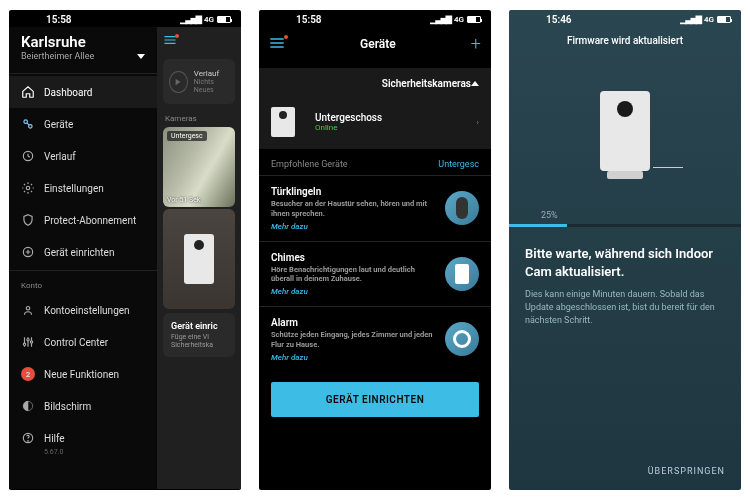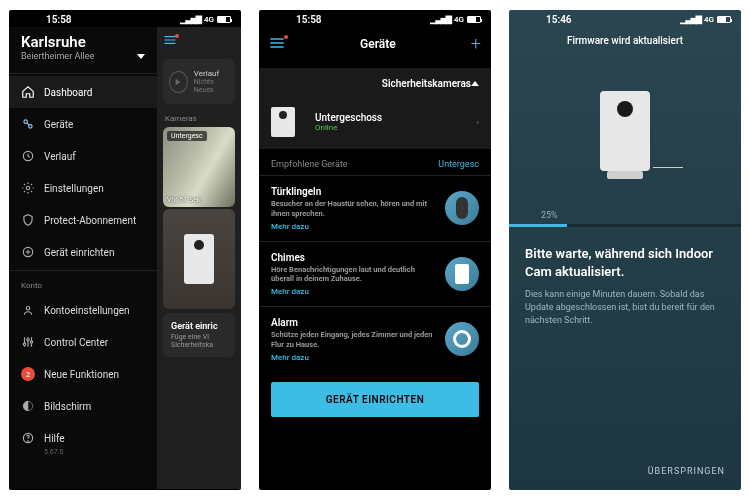--- a/index.html
+++ b/index.html
@@ -114,21 +114,21 @@
   .s2-thumb::before{content:'';position:absolute;top:4px;left:50%;transform:translateX(-50%);width:8px;height:8px;background:#222;border-radius:50%;}
   .s2-dev-name { font-size:10px; font-weight:500;}
   .s2-dev-status { font-size:8px; color:#4ac74a;}
   .s2-rec-header { display:flex; justify-content:space-between; padding:10px 12px 6px; font-size:9px;}
   .s2-rec-label { color:#888;}
   .s2-rec-hide { color:#3dbce5; cursor:pointer;}
   .s2-rec-item { display:flex; gap:10px; padding:10px 12px; align-items:center; border-top:1px solid #222;}
   .s2-rec-text { flex:1; }
   .s2-rec-title { font-size:10px; font-weight:600; margin-bottom:2px;}
   .s2-rec-desc { font-size:7.5px; color:#999; line-height:1.3; margin-bottom:3px;font-weight:bold;}
-  .s2-rec-more { font-size:8px; color:#3dbce5; font-weight:500; cursor:pointer;}
+  .s2-rec-more { font-size:8px; color:#3dbce5; font-weight:500; cursor:pointer;font-style:italic;}
   .s2-rec-icon { width:34px; height:34px; border-radius:50%; background:linear-gradient(135deg,#5ba8c8,#3a7a98); display:flex;align-items:center;justify-content:center;overflow:hidden;flex-shrink:0;}
   .s2-rec-icon-inner { width:14px; height:20px; background:#fff; border-radius:2px;}
   .s2-cta {
     margin:10px 12px; padding:12px; background:#3dbce5; color:#0a0a0a;
     text-align:center; font-size:10px; font-weight:600; letter-spacing:0.5px;
     border-radius:2px; cursor:pointer;
   }
 
   
   .s3 { background: linear-gradient(180deg, #2a4650 0%, #1e3640 100%); height:100%; }

